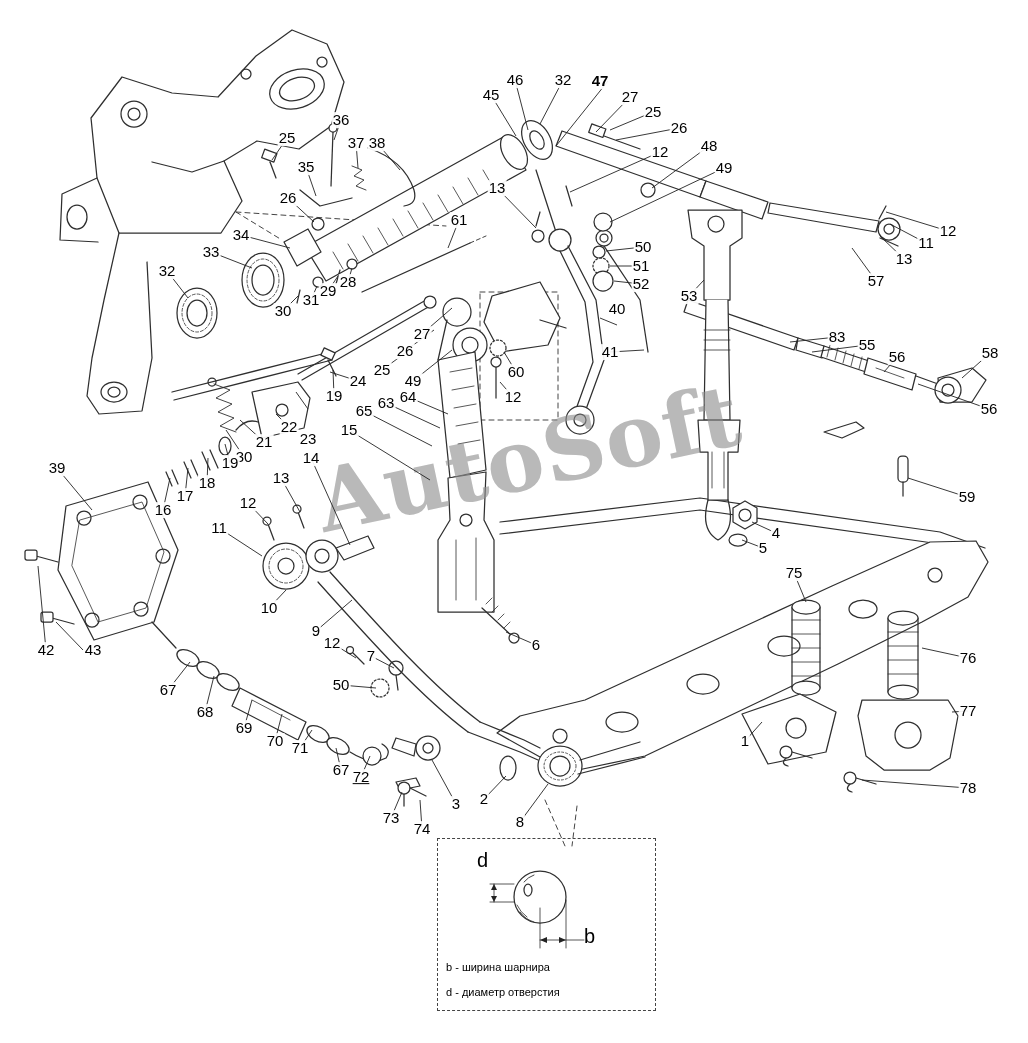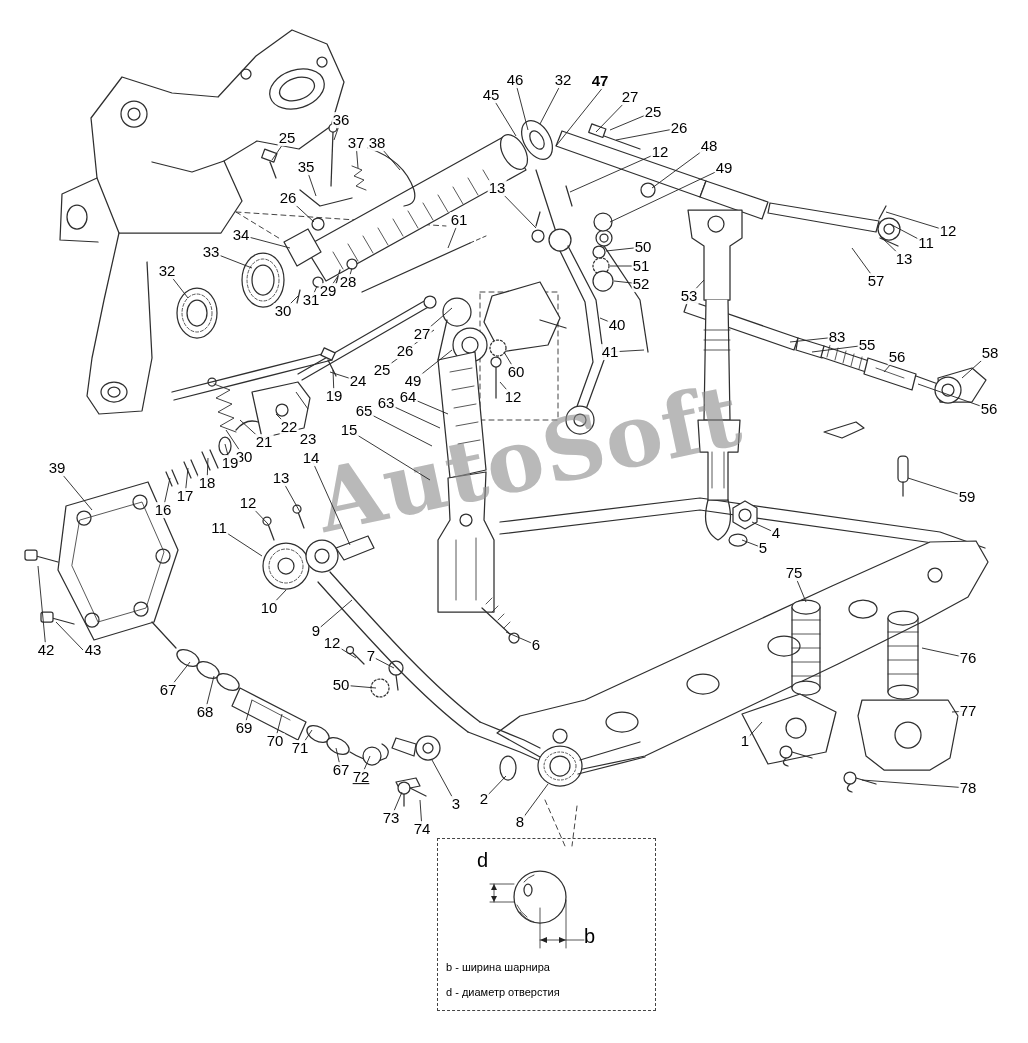--- a/index.html
+++ b/index.html
@@ -420,21 +420,21 @@
       <div class="callout" style="left: 283px; top: 311px;">30</div>
       <div class="callout" style="left: 311px; top: 300px;">31</div>
       <div class="callout" style="left: 948px; top: 231px;">12</div>
       <div class="callout" style="left: 926px; top: 243px;">11</div>
       <div class="callout" style="left: 904px; top: 259px;">13</div>
       <div class="callout" style="left: 876px; top: 281px;">57</div>
       <div class="callout" style="left: 643px; top: 247px;">50</div>
       <div class="callout" style="left: 641px; top: 266px;">51</div>
       <div class="callout" style="left: 641px; top: 284px;">52</div>
       <div class="callout" style="left: 689px; top: 296px;">53</div>
-      <div class="callout" style="left: 617px; top: 325px; text-align: center;">40</div>
+      <div class="callout" style="left: 617px; top: 309px; text-align: center;">40</div>
       <div class="callout" style="left: 610px; top: 352px;">41</div>
       <div class="callout" style="left: 422px; top: 334px;">27</div>
       <div class="callout" style="left: 405px; top: 351px;">26</div>
       <div class="callout" style="left: 382px; top: 370px;">25</div>
       <div class="callout" style="left: 358px; top: 381px;">24</div>
       <div class="callout" style="left: 334px; top: 396px;">19</div>
       <div class="callout" style="left: 308px; top: 398px; margin-top: 41px;">23</div>
       <div class="callout" style="left: 289px; top: 427px;">22</div>
       <div class="callout" style="left: 264px; top: 442px;">21</div>
       <div class="callout" style="left: 244px; top: 457px;">30</div>

